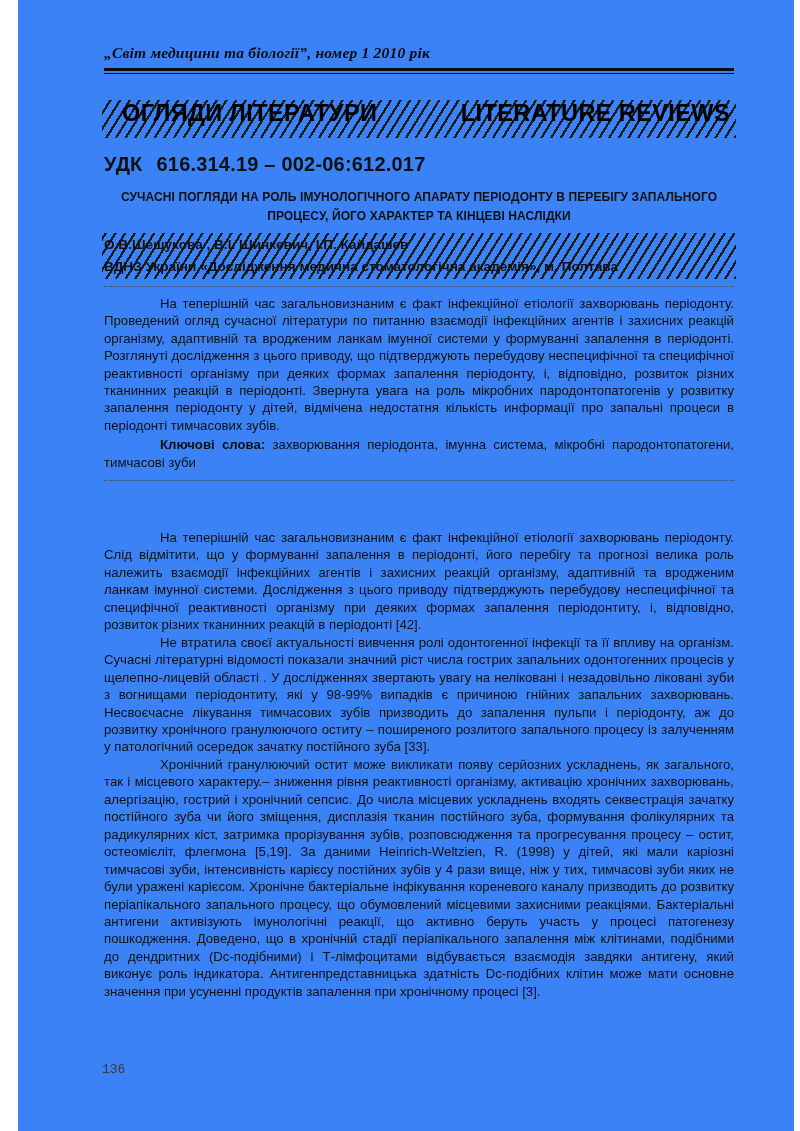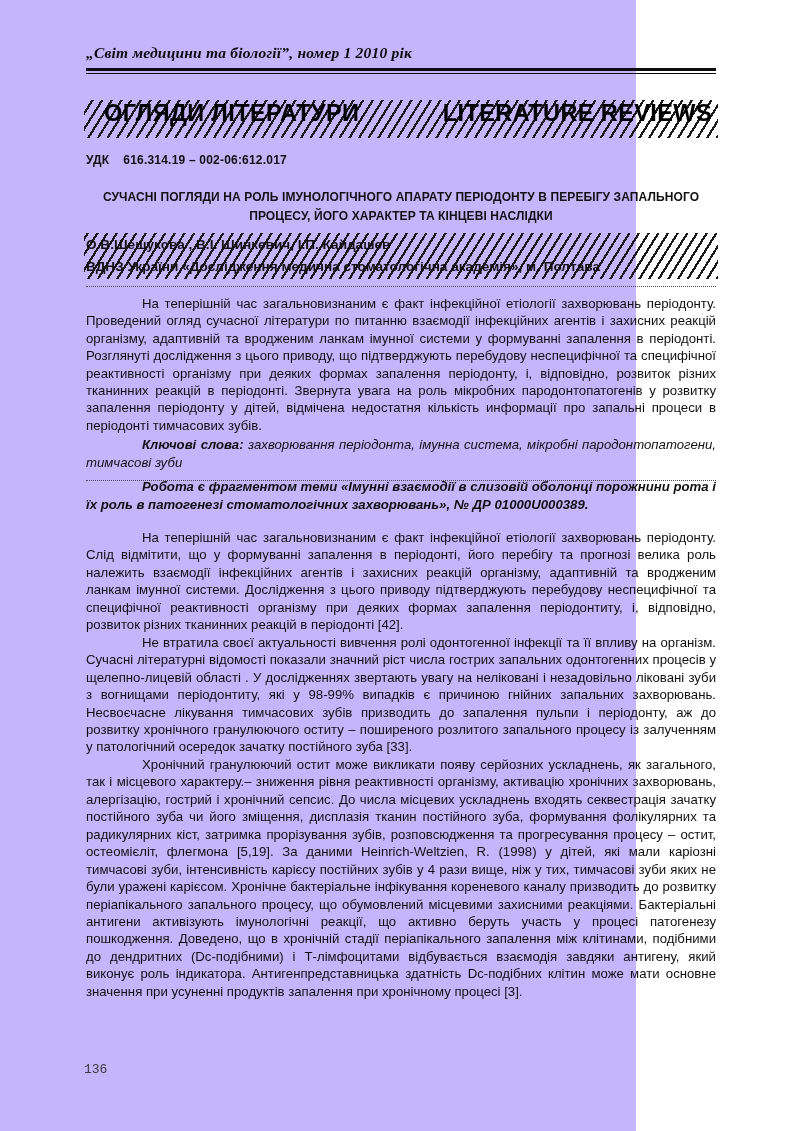--- a/index.html
+++ b/index.html
@@ -11,24 +11,24 @@
     width: 800px;
     height: 1131px;
     position: relative;
     font-family: "Liberation Sans", sans-serif;
     color: #111111;
     overflow: hidden;
   }
 
   .page {
     position: absolute;
-    left: 0; top: 0;
-    width: 636px;
+    left: 18px; top: 0;
+    width: 776px;
     height: 1131px;
-    background: #c4b5fd;
+    background: #3b82f6;
   }
 
   
   .runhead {
     position: absolute;
     left: 86px;
     top: 44px;
     width: 630px;
     font-family: "Liberation Serif", serif;
     font-style: italic;
@@ -86,21 +86,21 @@
   }
   .section-title-row .st-left { padding-left: 20px; }
   .section-title-row .st-right { padding-right: 6px; margin-left: 40px; }
 
   
   .udc {
     position: absolute;
     left: 86px;
     top: 153px;
     font-weight: bold;
-    font-size: 12px;
+    font-size: 20px;
     letter-spacing: 0.2px;
     white-space: nowrap;
   }
   .udc .udc-label { margin-right: 14px; }
 
   
   .article-title {
     position: absolute;
     left: 86px;
     top: 188px;
@@ -140,21 +140,21 @@
     border-top: 1px dotted #4a4a4a;
     border-bottom: 1px dotted #4a4a4a;
     padding: 8px 0 9px 0;
     font-size: 13.2px;
     line-height: 17.4px;
     text-align: justify;
     text-justify: inter-word;
   }
   .abstract p { margin: 0; }
   .abstract .indent { text-indent: 56px; }
-  .abstract .kw { display: block; text-indent: 56px; margin-top: 2px; font-style: italic; }
+  .abstract .kw { display: block; text-indent: 56px; margin-top: 2px; }
   .abstract .kw b { font-weight: bold; }
 
   
   .funding {
     position: absolute;
     left: 86px;
     top: 478px;
     width: 630px;
     font-size: 13.2px;
     line-height: 17.6px;
@@ -215,21 +215,20 @@
   <div class="authors-text">
     <div>О.В.Шешукова , В.І. Шинкевич, І.П. Кайдашев</div>
     <div>ВДНЗ України «Дослідження медична стоматологічна академія», м. Полтава</div>
   </div>
 
   <div class="abstract">
     <p class="indent">На теперішній час  загальновизнаним є факт інфекційної етіології захворювань періодонту. Проведений огляд сучасної літератури по питанню взаємодії інфекційних агентів і захисних реакцій організму, адаптивній та вродженим ланкам імунної системи у формуванні запалення в періодонті. Розглянуті дослідження з цього приводу, що  підтверджують перебудову неспецифічної та специфічної реактивності організму при деяких формах запалення періодонту, і, відповідно, розвиток різних тканинних реакцій в періодонті. Звернута увага на роль  мікробних пародонтопатогенів у розвитку запалення періодонту у дітей, відмічена недостатня кількість информації про запальні процеси в періодонті тимчасових зубів.</p>
     <p class="kw"><b>Ключові слова:</b><span> захворювання періодонта, імунна система,   мікробні пародонтопатогени, тимчасові зуби</span></p>
   </div>
 
-  <div class="funding">Робота є фрагментом теми  «Імунні взаємодії в слизовій оболонці порожнини рота і їх роль в патогенезі стоматологічних захворювань», № ДР 01000U000389.</div>
 
   <div class="body-text">
     <p>На теперішній час   загальновизнаним є факт інфекційної етіології захворювань періодонту. Слід відмітити, що у формуванні запалення в періодонті, його перебігу та прогнозі велика роль належить взаємодії інфекційних агентів і захисних реакцій організму, адаптивній та вродженим ланкам імунної системи. Дослідження з цього приводу підтверджують перебудову неспецифічної та специфічної реактивності організму при деяких формах запалення періодонтиту, і, відповідно, розвиток різних тканинних реакцій в періодонті [42].</p>
     <p>Не втратила своєї актуальності вивчення  ролі одонтогенної інфекції та її впливу на організм. Сучасні літературні відомості показали значний ріст числа гострих запальних одонтогенних процесів у щелепно-лицевій області . У дослідженнях звертають увагу на неліковані і незадовільно ліковані зуби з вогнищами періодонтиту, які у 98-99% випадків є причиною гнійних запальних захворювань. Несвоєчасне лікування тимчасових зубів призводить до запалення пульпи і періодонту, аж до розвитку хронічного гранулюючого оститу – поширеного розлитого запального процесу із залученням у патологічний осередок зачатку постійного зуба [33].</p>
     <p>Хронічний гранулюючий остит може викликати появу серйозних ускладнень, як загального, так і місцевого характеру.– зниження рівня реактивності організму, активацію хронічних захворювань, алергізацію, гострий і хронічний сепсис. До числа місцевих ускладнень входять секвестрація зачатку постійного зуба чи його зміщення, дисплазія тканин постійного зуба, формування фолікулярних та радикулярних кіст, затримка прорізування зубів, розповсюдження та прогресування процесу – остит, остеомієліт, флегмона [5,19]. За даними Heinrich-Weltzien, R. (1998) у дітей, які мали каріозні тимчасові зуби, інтенсивність карієсу постійних зубів у 4 рази вище, ніж у тих, тимчасові зуби яких не були уражені карієсом. Хронічне бактеріальне інфікування кореневого каналу призводить до розвитку періапікального запального процесу, що обумовлений  місцевими захисними реакціями. Бактеріальні антигени активізують імунологічні реакції, що активно беруть участь у процесі патогенезу пошкодження. Доведено, що в хронічній стадії періапікального запалення  між клітинами, подібними до дендритних (Dc-подібними) і Т-лімфоцитами відбувається взаємодія завдяки антигену, який виконує роль індикатора. Антигенпредставницька здатність Dc-подібних клітин  може мати основне значення при усуненні продуктів запалення при хронічному процесі [3].</p>
   </div>
 
   <div class="page-number">136</div>
 
 </div>

